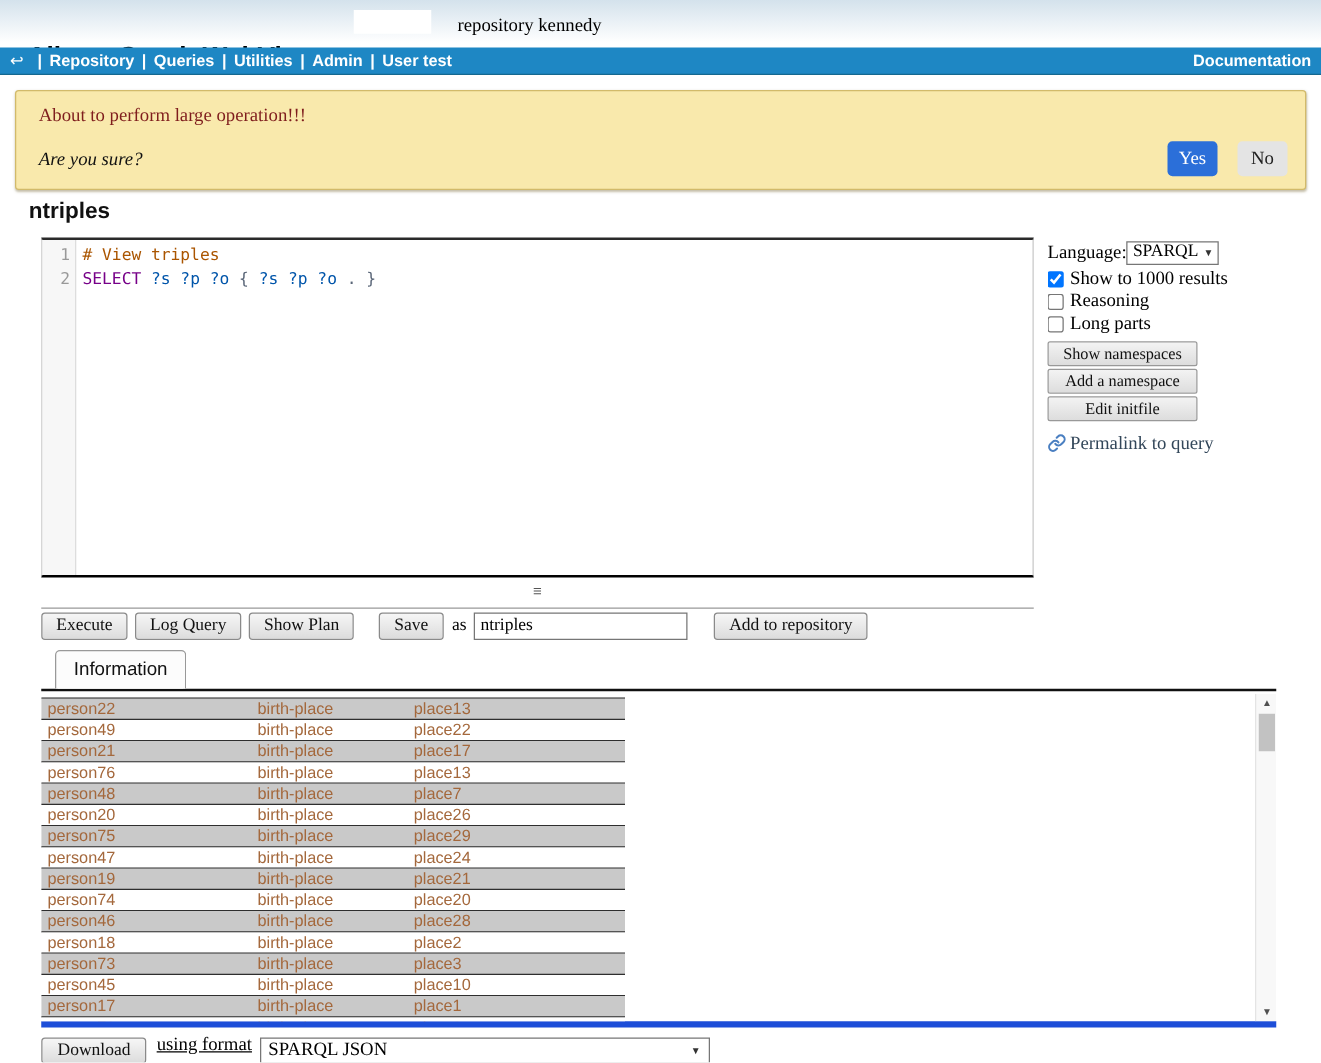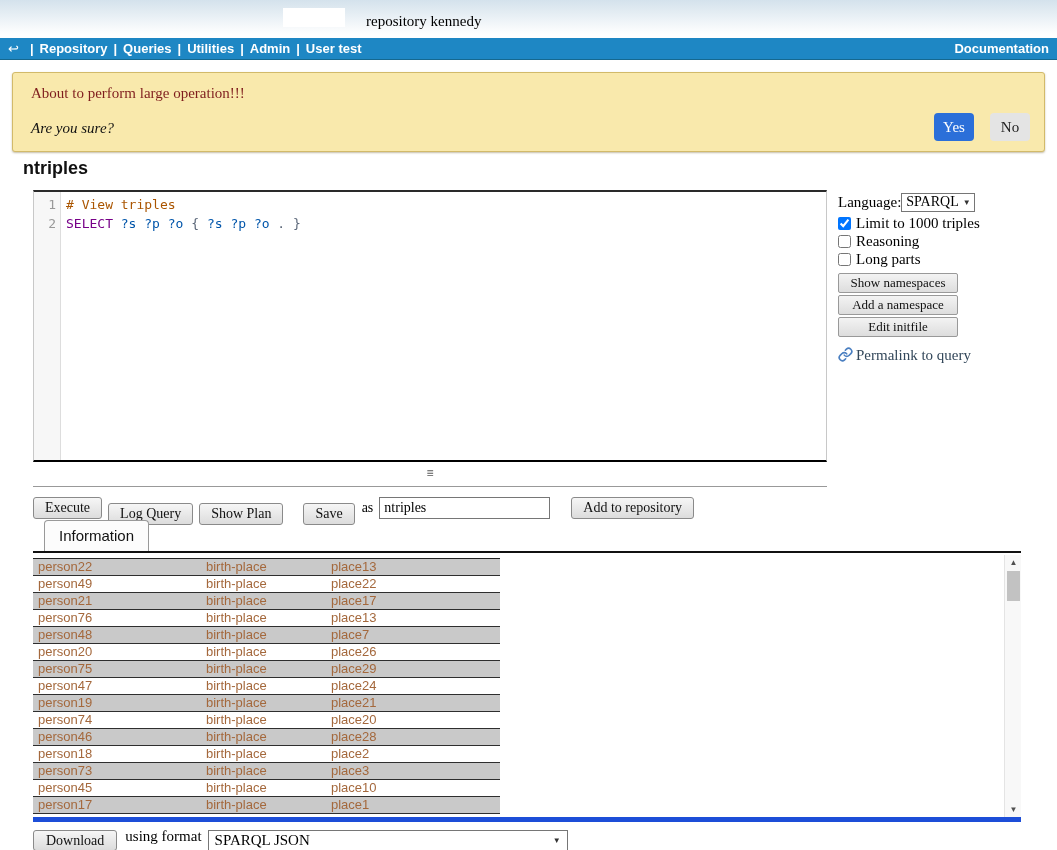--- a/index.html
+++ b/index.html
@@ -57,21 +57,21 @@
 
   .resize-strip { position:absolute; left:33px; top:464px; width:794px; height:23px;
                   border-bottom:1px solid #999; text-align:center; color:#555;
                   font-size:12px; line-height:19px; background:#fff; cursor:row-resize; }
 
   
   .action-row { position:absolute; left:33px; top:490px; display:flex; align-items:center;
                 font-family:"Liberation Serif", serif; font-size:14px; }
   .btn { background:linear-gradient(#f6f6f6,#dcdcdc); border:1px solid #8a8a8a; border-radius:3px;
          font-family:"Liberation Serif", serif; font-size:14px; height:22px; padding:0 11px; cursor:pointer; color:#111; }
-  .btn + .btn { margin-left:6px;margin-top:13px; }
+  .btn + .btn { margin-left:6px; }
   .gap-l { margin-left:20px !important; }
   .as-label { margin:0 0 0 7px; }
   .save-input { width:171px; height:22px; border:1px solid #767676; font-family:"Liberation Serif", serif;
                 font-size:14px; padding:0 4px; margin-left:6px; }
   .add-repo { margin-left:21px; }
 
   
   .options { position:absolute; left:838px; top:192px; width:160px;
              font-family:"Liberation Serif", serif; font-size:15px; color:#000; }
   .lang-row { display:flex; align-items:center; height:20px; margin-bottom:3px; }
@@ -114,21 +114,21 @@
                  background:#f8f8f8; border-left:1px solid #e4e4e4; }
   .sb-up, .sb-down { position:absolute; left:0; width:17px; height:15px; color:#505050;
                      font-size:8px; text-align:center; line-height:15px; cursor:pointer; }
   .sb-up { top:0; } .sb-down { bottom:0; }
   .sb-thumb { position:absolute; top:16px; left:2px; width:13px; height:30px; background:#c2c2c2; cursor:grab; }
 
   
   .download-bar { position:absolute; left:33px; top:828px; display:flex; align-items:center;
                   font-family:"Liberation Serif", serif; font-size:15px; }
   .dl-btn { height:21px; padding:0 12px; }
-  .uf-label { margin:0 6px 8px 8px; }
+  .uf-label { margin:0 6px 8px 8px;text-decoration:underline; }
   .format-select { width:360px; height:21px; border:1px solid #767676; background:#fff;
                    display:inline-flex; align-items:center; justify-content:space-between;
                    padding:0 6px; font-size:15px; cursor:pointer; }
 </style>
 </head>
 <body>
 
 <div class="screen">
 
   <div class="header">
@@ -181,21 +181,21 @@
     <div class="lang-row">
       <span>Language:</span>
       <span class="select-box">
         <span>SPARQL</span>
         <span class="caret">▼</span>
       </span>
     </div>
     <div class="chk-col">
         <label class="chk-row">
           <input type="checkbox" checked="" style="">
-          <span>Limit to 1000 triples</span>
+          <span>Show to 1000 results</span>
         </label>
         <label class="chk-row">
           <input type="checkbox" style="">
           <span>Reasoning</span>
         </label>
         <label class="chk-row">
           <input type="checkbox" style="">
           <span>Long parts</span>
         </label>
       </div>

